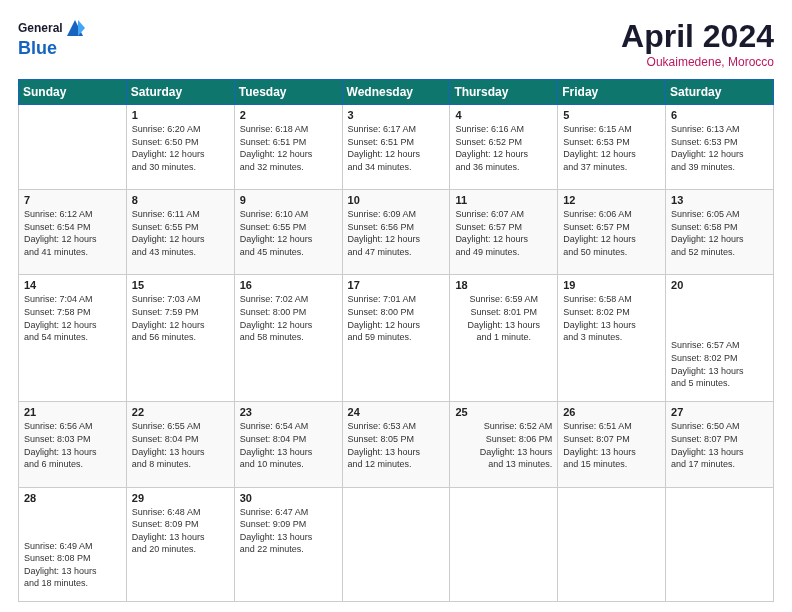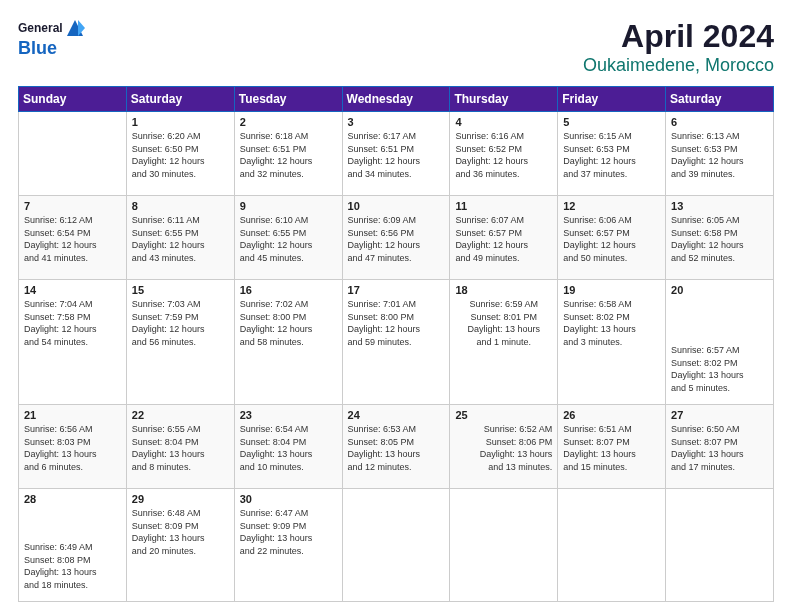--- a/index.html
+++ b/index.html
@@ -49,32 +49,32 @@
     }
     .title-section {
       text-align: right;
     }
     .month-title {
       font-size: 32px;
       font-weight: bold;
       color: #1a1a2e;
     }
     .location {
-      font-size: 18px;
-      color: #0f766e;
+      font-size: 12px;
+      color: #be185d;
     }
     .calendar {
       flex: 1;
       border: 1px solid #ccc;
       border-collapse: collapse;
       width: 100%;
       table-layout: fixed;
     }
     .calendar th {
-      background-color: #4c1d95;
+      background-color: #0f766e;
       color: white;
       padding: 5px 4px;
       font-size: 12px;
       font-weight: bold;
       text-align: left;
       border: 1px solid #1565c0;
     }
     .calendar td {
       vertical-align: top;
       padding: 4px 5px;

